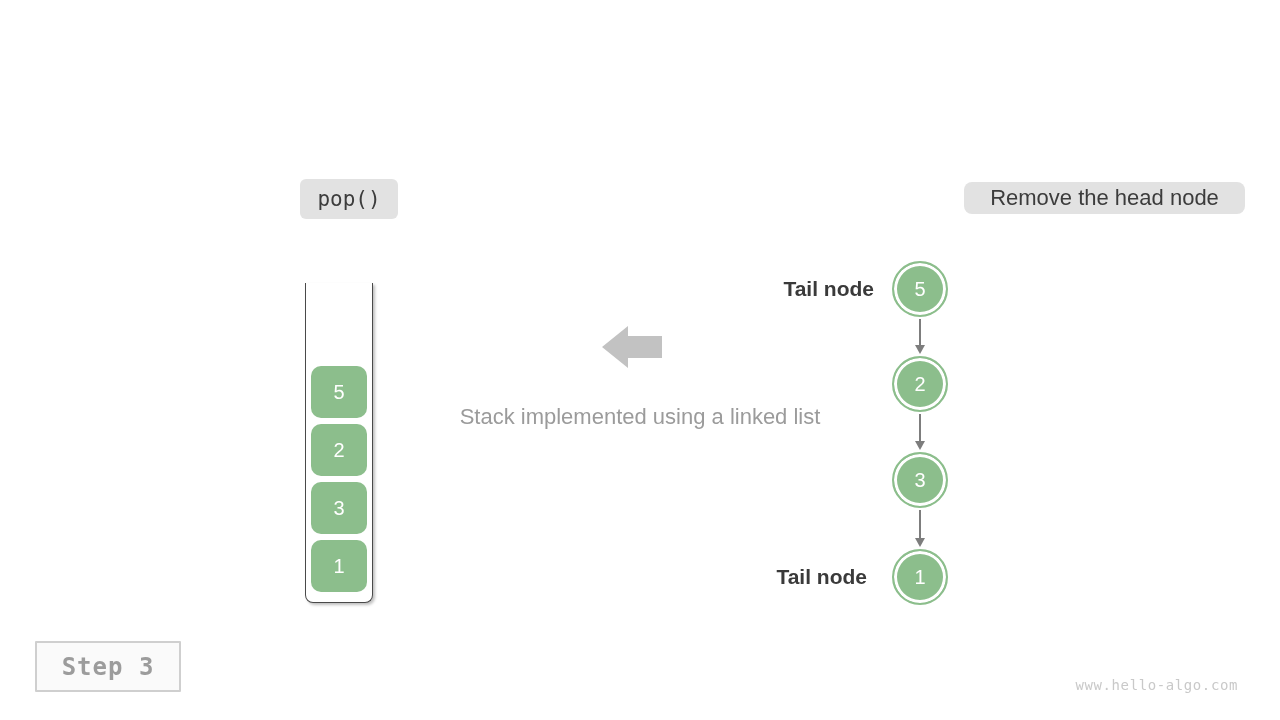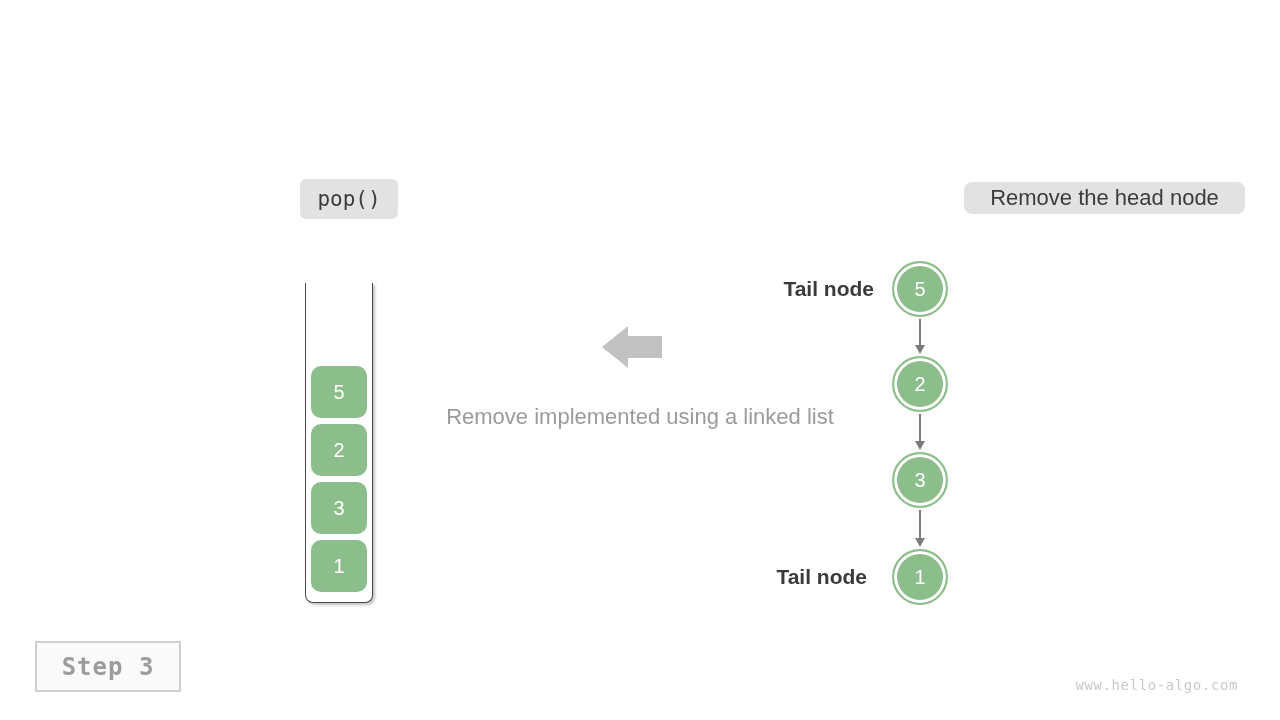--- a/index.html
+++ b/index.html
@@ -115,21 +115,21 @@
     <div class="stack-item">5</div>
     <div class="stack-item">2</div>
     <div class="stack-item">3</div>
     <div class="stack-item">1</div>
   </div>
 
   <svg class="block-arrow" width="60" height="44" viewBox="0 0 60 44">
     <polygon points="0,22 26,1 26,11 60,11 60,33 26,33 26,43" fill="#c2c2c2"></polygon>
   </svg>
 
-  <div class="caption">Remove implemented using a linked list</div>
+  <div class="caption">Stack implemented using a linked list</div>
 
   <div class="node-label label-head">Tail node</div>
   <div class="node-label label-tail">Tail node</div>
 
   <div class="ll-node n0">5</div>
   <div class="ll-node n1">2</div>
   <div class="ll-node n2">3</div>
   <div class="ll-node n3">1</div>
 
   <div class="connector c0">

